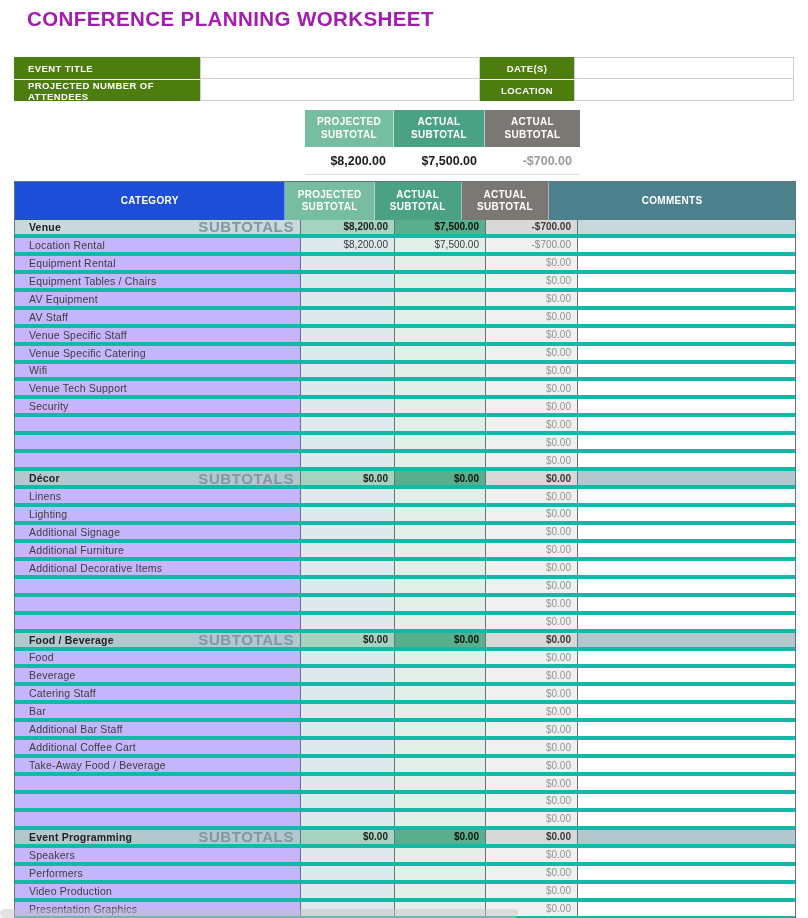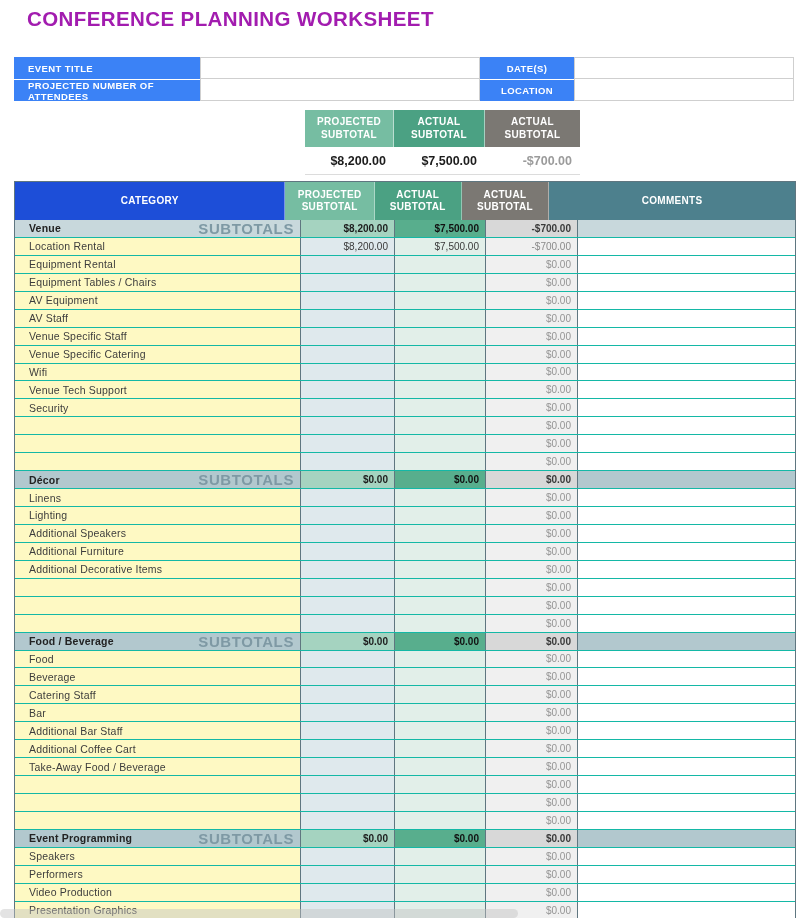--- a/index.html
+++ b/index.html
@@ -12,21 +12,21 @@
   .page-title {
     position: absolute; left: 27px; top: 7px;
     font-size: 20.5px; font-weight: bold; letter-spacing: .4px; color: #a21caf;
   }
   
   .info-grid { position: absolute; left: 14px; top: 57px; width: 780px; }
   .info-row { display: flex; height: 22px; }
   .info-row + .info-row .g { border-top: 1px solid #ffffff; }
   .info-row + .info-row .w { border-top: none; }
   .cell-label {
-    background: #3b82f6; color: #fff; font-weight: bold; font-size: 9.5px;
+    background: #4d7c0f; color: #fff; font-weight: bold; font-size: 9.5px;
     letter-spacing: .4px; display: flex; align-items: center;
   }
   .lab1 { width: 186px; padding-left: 14px; }
   .lab2 { width: 94px; justify-content: center; }
   .cell-input { background: #fff; border: 1px solid #cfcfcf; }
   .inp1 { width: 280px; }
   .inp2 { width: 220px; }
   
   .summary { position: absolute; left: 305px; top: 110px; width: 275px; }
   .summary-head { display: flex; height: 37px; }
@@ -52,21 +52,21 @@
   .thead .th {
     color: #fff; font-weight: bold; font-size: 10px; letter-spacing: .3px; line-height: 1.25;
     display: flex; align-items: center; justify-content: center; text-align: center;
     padding: 0 8px; border-right: 1px solid rgba(255,255,255,.4);
   }
   .th:nth-child(1) { width: 286px; background: #1d4ed8; }
   .th:nth-child(2) { width: 94px;  background: #76bda2; }
   .th:nth-child(3) { width: 91px;  background: #4ba183; }
   .th:nth-child(4) { width: 92px;  background: #7b7873; }
   .th:nth-child(5) { width: 260px; background: #4d808d; border-right: none; }
-  .row { display: flex; height: 17.95px; border-bottom: 1px solid #14b8a6; background: #fef9c3; }
+  .row { display: flex; height: 17.95px; border-bottom: 4px solid #14b8a6; background: #c4b5fd; }
   .cell { display: flex; align-items: center; border-right: 1px solid #5f7680; height: 100%; }
   .cell:last-child { border-right: none; }
   .cat { width: 286px; padding-left: 14px; font-size: 10.5px; letter-spacing: .2px; color: #3d3d3d; justify-content: space-between; padding-right: 6px; }
   .num { justify-content: flex-end; padding-right: 6px; font-size: 10px; }
   .proj { width: 94px; background: #dfe9ed; color: #3a3a3a; }
   .act  { width: 91px; background: #e2efe9; color: #3a3a3a; }
   .diff { width: 92px; background: #f0f0f0; color: #949494; }
   .comment { width: 217px; background: #fff; }
   
   .section-row .cat { font-weight: bold; color: #222; }
@@ -289,21 +289,21 @@
           <span class="row-label">Lighting</span>
         </div>
     <div class="cell num proj"></div>
     <div class="cell num act"></div>
     <div class="cell num diff">$0.00</div>
     <div class="cell comment"></div>
   </div>
 
   <div class="row data-row">
     <div class="cell cat">
-          <span class="row-label">Additional Speakers</span>
+          <span class="row-label">Additional Signage</span>
         </div>
     <div class="cell num proj"></div>
     <div class="cell num act"></div>
     <div class="cell num diff">$0.00</div>
     <div class="cell comment"></div>
   </div>
 
   <div class="row data-row">
     <div class="cell cat">
           <span class="row-label">Additional Furniture</span>

